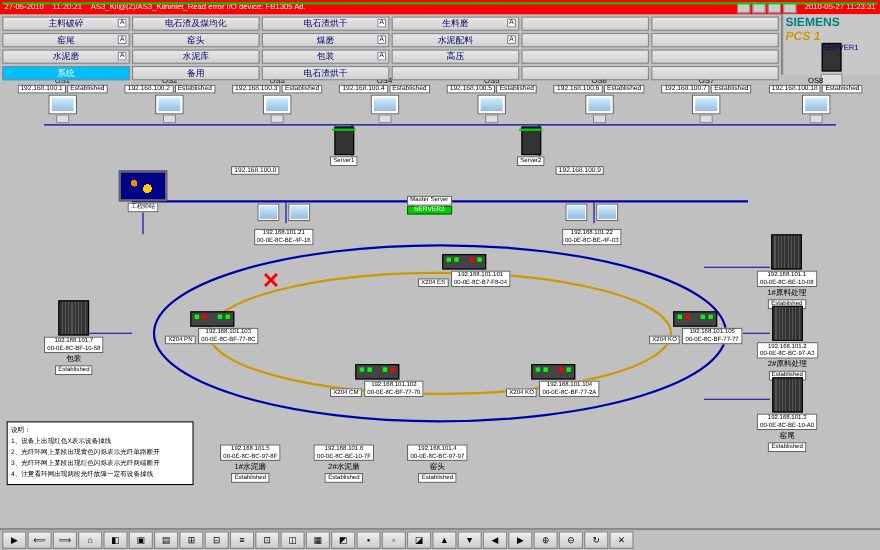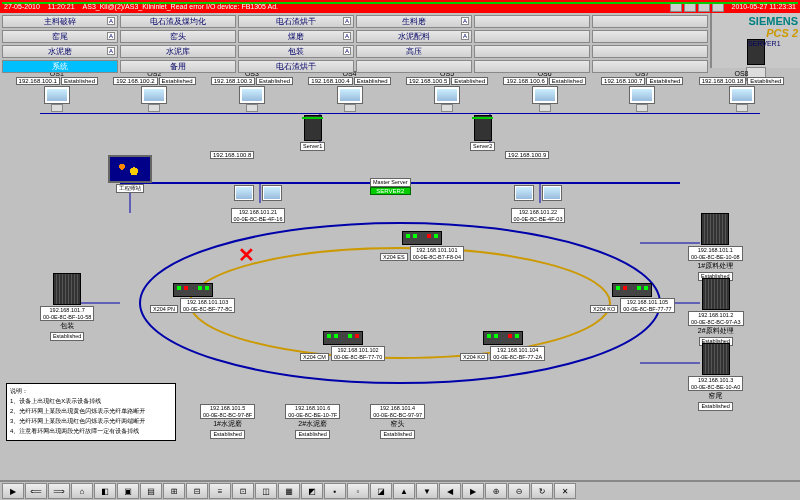--- a/index.html
+++ b/index.html
@@ -8,21 +8,21 @@
 .topbar .dt{color:#fff}
 .topbar .alarm{flex:1;color:#fff}
 .topbar .icons{display:flex;gap:2px}
 .topbar .icons span{width:12px;height:10px;background:#ccc;border:1px solid #888;display:inline-block}
 .topbar .ts{color:#fff}
 .hdrzone{display:flex;height:55px}
 .navgrid{flex:1;padding:2px;display:grid;grid-template-columns:repeat(6,1fr);gap:2px}
 .navbtn{background:linear-gradient(#e8e8e8,#d0d0d0);border:1px solid #888;display:flex;align-items:center;justify-content:center;font-size:8px;color:#006;position:relative}
 .navbtn.active{background:#00bfff;color:#fff}
 .navbtn .badge{position:absolute;right:2px;top:1px;background:#fff;border:1px solid #888;width:8px;height:8px;font-size:6px;display:flex;align-items:center;justify-content:center}
-.brand{width:90px;background:#c8c8c8;border-left:2px solid #888;padding:2px;text-align:right}
+.brand{width:90px;background:#c8c8c8;border-left:2px solid #888;padding:2px;text-align:left}
 .brand .sie{color:#008080;font-size:11px;font-weight:bold}
 .brand .pcs{color:#cc9900;font-size:11px;font-weight:bold;font-style:italic}
 .brand .srv{font-size:7px;color:#006}
 .brand .ico{width:20px;height:14px;background:#ddd;border:1px solid #888;margin:2px auto}
 .osrow{display:flex;justify-content:space-around;padding:2px 8px;height:45px}
 .osblk{text-align:center}
 .osblk .ttl{font-size:7px}
 .osblk .pc{width:40px;height:26px;margin:1px auto;position:relative}
 .osblk .mon{width:26px;height:18px;background:#fff;border:1px solid #666;position:absolute;left:7px;top:0}
 .osblk .mon::after{content:'';position:absolute;inset:2px;background:linear-gradient(#cef,#9bd)}
@@ -91,21 +91,21 @@
       <div class="navbtn"></div>
       <div class="navbtn active">系统</div>
       <div class="navbtn">备用</div>
       <div class="navbtn">电石渣烘干</div>
       <div class="navbtn"></div>
       <div class="navbtn"></div>
       <div class="navbtn"></div>
     </div>
   <div class="brand">
     <div class="sie">SIEMENS</div>
-    <div class="pcs">PCS 2</div>
+    <div class="pcs">PCS 1</div>
     <div class="srv">SERVER1</div>
     <div class="ico"></div>
   </div>
 </div>
 
 <div class="osrow" id="osrow">
     <div class="osblk">
       <div class="ttl">OS1</div>
       <div class="bar">
         <span class="lbl">192.168.100.1</span>

